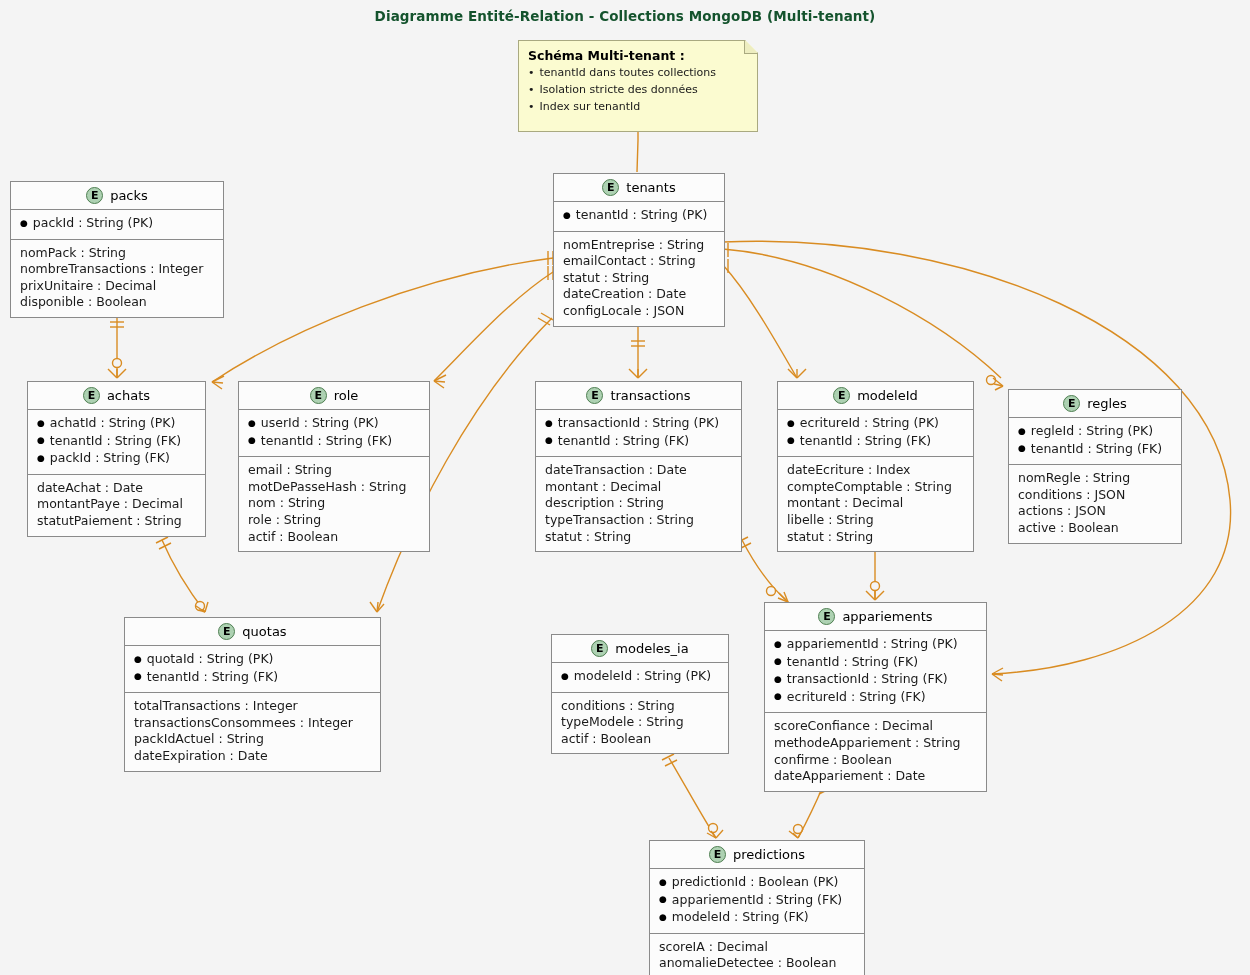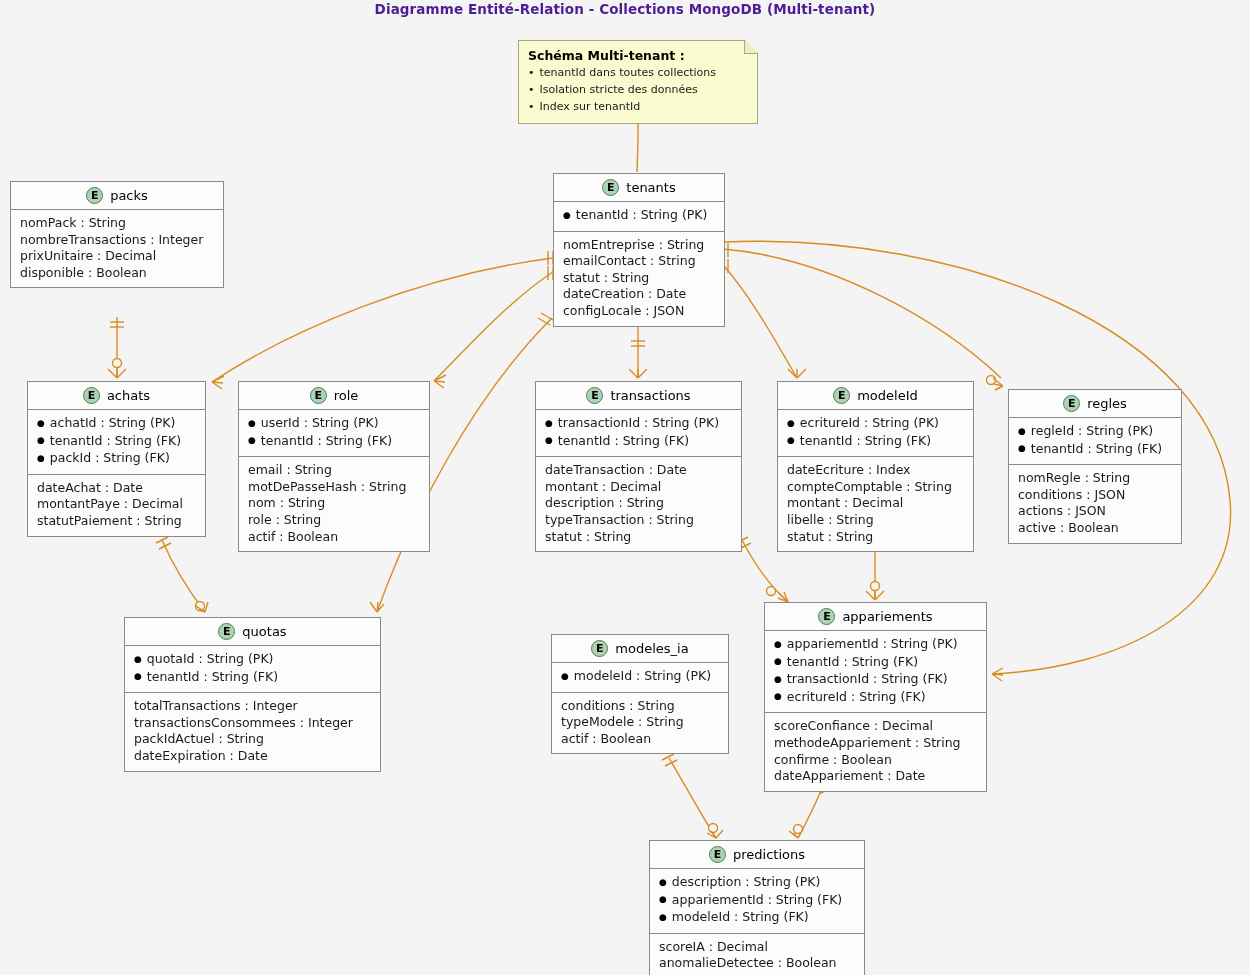--- a/index.html
+++ b/index.html
@@ -16,26 +16,26 @@
     overflow: hidden;
   }
   #canvas {
     position: relative;
     width: 1250px;
     height: 975px;
   }
   #diagram-title {
     position: absolute;
     left: 0;
-    top: 1px;
+    top: 8px;
     width: 1250px;
     text-align: center;
     font-size: 13.5px;
     font-weight: bold;
-    color: #4c1d95;
+    color: #14532d;
     letter-spacing: 0.1px;
   }
   
   #edges {
     position: absolute;
     left: 0;
     top: 0;
     width: 1250px;
     height: 975px;
     pointer-events: none;
@@ -116,21 +116,21 @@
 
   
   #note {
     position: absolute;
     left: 518px;
     top: 40px;
     width: 240px;
     background: #FBFBD0;
     border: 1px solid #A9A980;
     box-sizing: border-box;
-    padding: 6px 9px 8px 9px;
+    padding: 6px 9px 16px 9px;
     z-index: 6;
     clip-path: polygon(0 0, calc(100% - 13px) 0, 100% 13px, 100% 100%, 0 100%);
   }
   #note-fold {
     position: absolute;
     right: 0;
     top: 0;
     width: 13px;
     height: 13px;
     background: #EDEDC0;
@@ -321,20 +321,23 @@
     <div class="note-line">Isolation stricte des données</div>
     <div class="note-line">Index sur tenantId</div>
     <div id="note-fold"></div>
   </div>
 
   <div class="entity" style="left:10px; top:181px; width:214px;">
     <div class="entity-header">
       <span class="e-badge">E</span>
       <span class="entity-name">packs</span>
     </div>
+    <div class="entity-section keys">
+      <div class="attr key">packId : String (PK)</div>
+    </div>
     <div class="entity-section">
       <div class="attr">nomPack : String</div>
       <div class="attr">nombreTransactions : Integer</div>
       <div class="attr">prixUnitaire : Decimal</div>
       <div class="attr">disponible : Boolean</div>
     </div>
   </div>
 
   <div class="entity" style="left:553px; top:173px; width:172px;">
     <div class="entity-header">
@@ -491,21 +494,21 @@
       <div class="attr">dateAppariement : Date</div>
     </div>
   </div>
 
   <div class="entity" style="left:649px; top:840px; width:216px;">
     <div class="entity-header">
       <span class="e-badge">E</span>
       <span class="entity-name">predictions</span>
     </div>
     <div class="entity-section keys">
-      <div class="attr key">description : String (PK)</div>
+      <div class="attr key">predictionId : Boolean (PK)</div>
       <div class="attr key">appariementId : String (FK)</div>
       <div class="attr key">modeleId : String (FK)</div>
     </div>
     <div class="entity-section">
       <div class="attr">scoreIA : Decimal</div>
       <div class="attr">anomalieDetectee : Boolean</div>
     </div>
   </div>
 
 </div>

